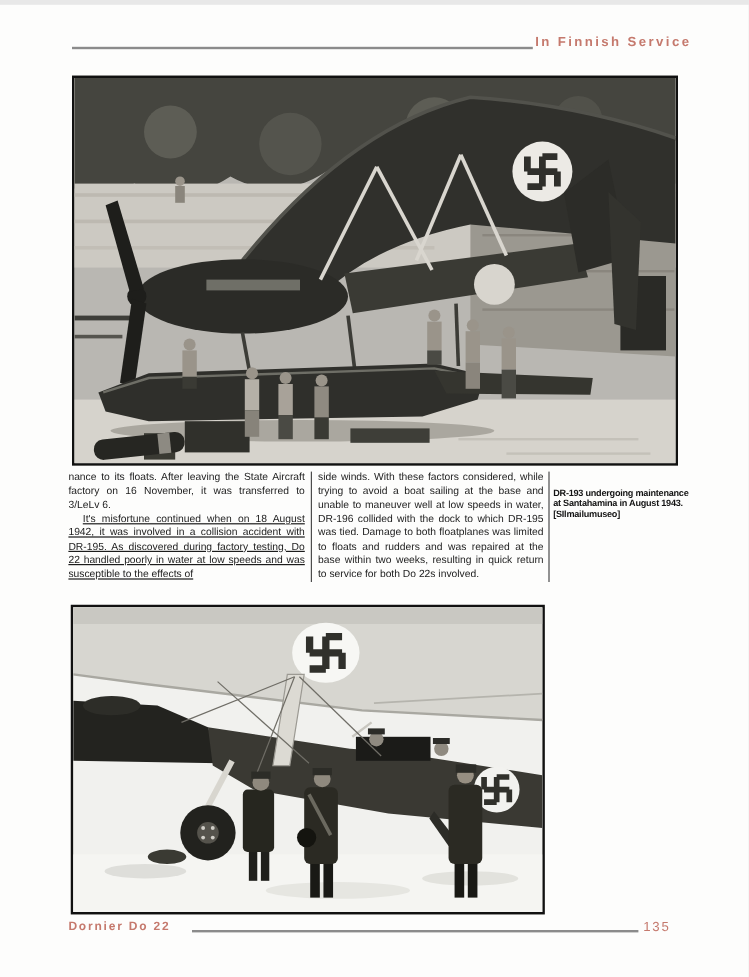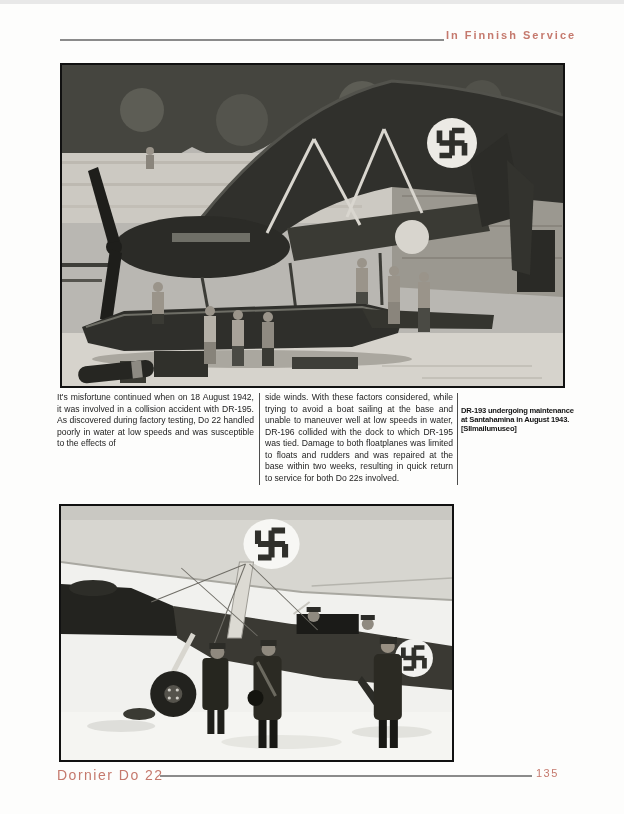--- a/index.html
+++ b/index.html
@@ -33,21 +33,21 @@
   .vrule-b{left:457px;}
   
   .caption{
     position:absolute;width:114px;font-size:7.6px;line-height:9.2px;
     font-weight:bold;letter-spacing:-0.2px;color:#141414;white-space:pre-line;
   }
   .caption-top{left:461px;top:402px;}
   .caption-bottom{left:459px;top:697px;}
   
   .ftr-title{
-    position:absolute;left:57px;top:763px;font-size:14px;font-weight:normal;
+    position:absolute;left:57px;top:763px;font-size:10px;font-weight:bold;
     letter-spacing:1.5px;color:#c5796d;white-space:nowrap;
   }
   .ftr-rule{position:absolute;left:160px;top:771px;width:372px;height:2px;background:#8b8b8b;}
   .ftr-page{
     position:absolute;left:536px;top:763px;font-size:11px;font-weight:normal;
     letter-spacing:1.5px;color:#c5796d;white-space:nowrap;
   }
 </style>
 </head>
 <body>
@@ -187,20 +187,21 @@
         <g>
             <circle cx="362" cy="212" r="5" fill="#9a948a"></circle>
             <rect x="356" y="217" width="12" height="26" fill="#9a948a"></rect>
             <rect x="356" y="243" width="12" height="24" fill="#4a4a44"></rect>
           </g>
       </g>
     </svg>
   </div>
 
   <div class="col col1">
+    <p>nance to its floats. After leaving the State Aircraft factory on 16 November, it was transferred to 3/LeLv 6.</p>
     <p>It's misfortune continued when on 18 August 1942, it was involved in a collision accident with DR-195. As discovered during factory testing, Do 22 handled poorly in water at low speeds and was susceptible to the effects of</p>
   </div>
   <div class="vrule vrule-a"></div>
   <div class="col col2">
     <p>side winds. With these factors considered, while trying to avoid a boat sailing at the base and unable to maneuver well at low speeds in water, DR-196 collided with the dock to which DR-195 was tied. Damage to both floatplanes was limited to floats and rudders and was repaired at the base within two weeks, resulting in quick return to service for both Do 22s involved.</p>
   </div>
   <div class="vrule vrule-b"></div>
 
   <div class="caption caption-top">DR-193 undergoing maintenance
 at Santahamina in August 1943.

